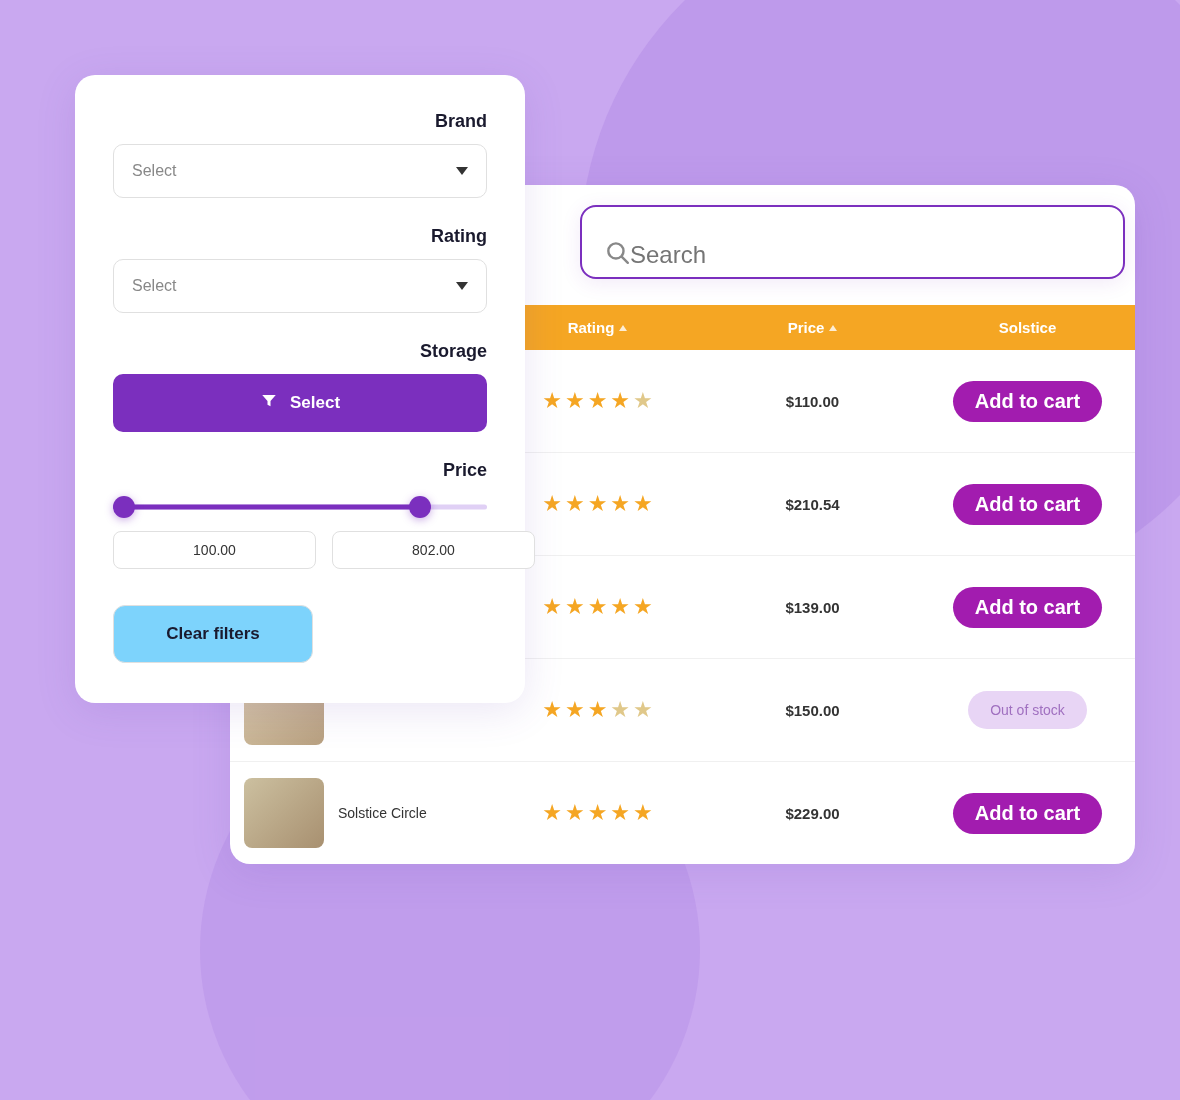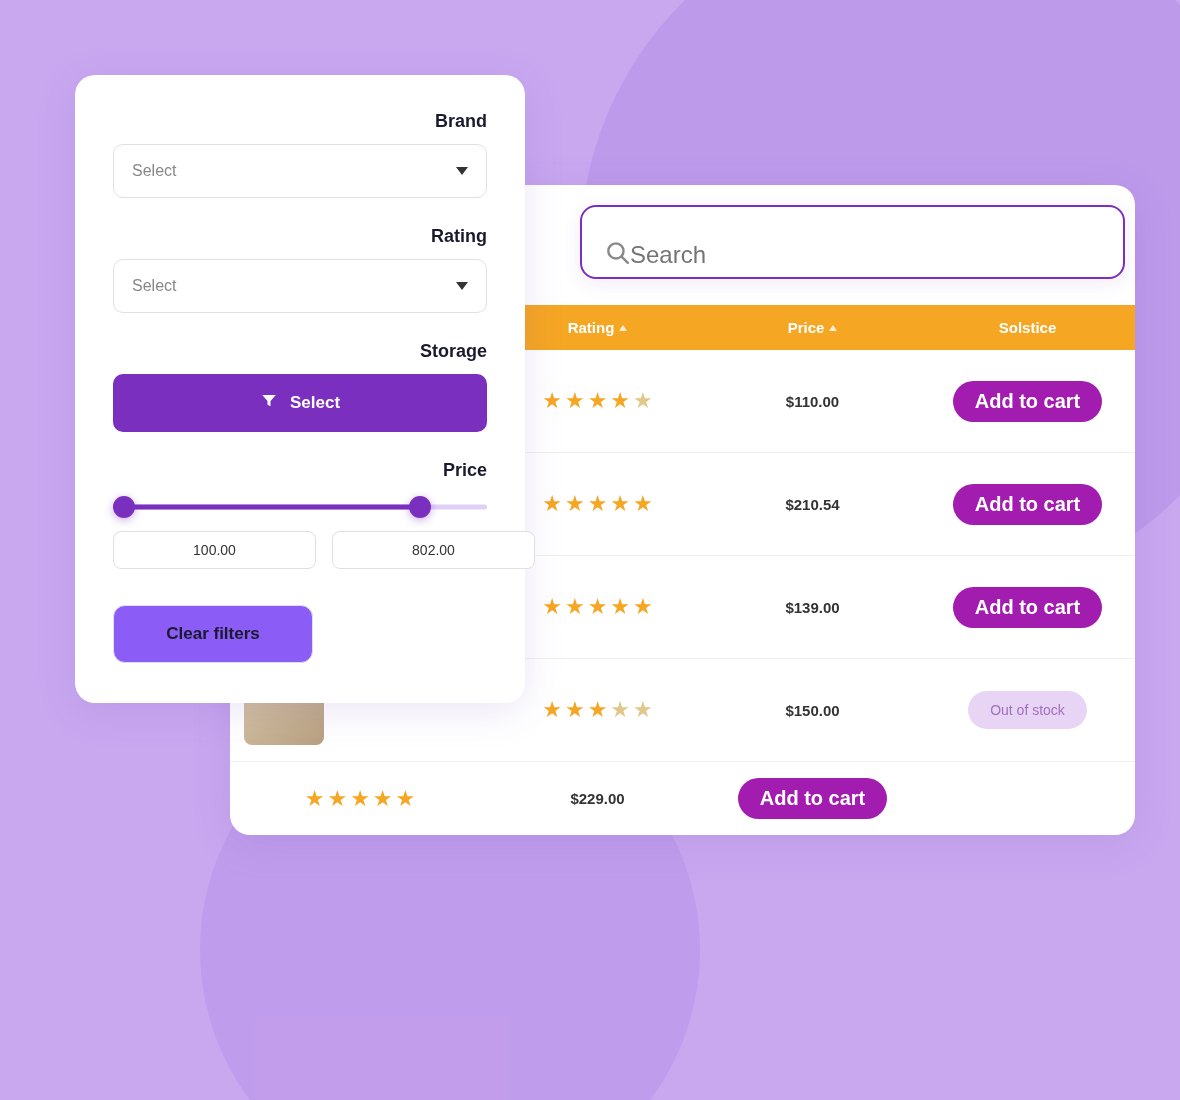--- a/index.html
+++ b/index.html
@@ -161,21 +161,21 @@
       color: #333;
       text-align: center;
     }
 
     
     .clear-filters-btn {
       width: 200px;
       height: 58px;
       border: 1.5px solid #e0e0e0;
       border-radius: 12px;
-      background: #8b5cf6;
+      background: #7dd3fc;
       font-size: 17px;
       font-weight: 700;
       color: #1a1a2e;
       cursor: pointer;
       display: flex;
       align-items: center;
       justify-content: center;
     }
 
     
@@ -446,20 +446,24 @@
       <span class="star" style="color:#e0c88a;">★</span>
       <span class="star-empty">★</span>
     </div>
     <div class="price-cell">$150.00</div>
     <div class="purchase-cell">
       <button class="out-of-stock-btn">Out of stock</button>
     </div>
   </div>
 
   <div class="table-row">
+    <div class="product-cell">
+      <div class="product-image-placeholder" style="background: linear-gradient(135deg, #ccc0a0 0%, #a89070 100%);"></div>
+      <span class="product-name">Solstice Circle</span>
+    </div>
     <div class="stars-cell">
       <span class="star">★</span>
       <span class="star">★</span>
       <span class="star">★</span>
       <span class="star">★</span>
       <span class="star">★</span>
     </div>
     <div class="price-cell">$229.00</div>
     <div class="purchase-cell">
       <button class="add-to-cart-btn">Add to cart</button>

